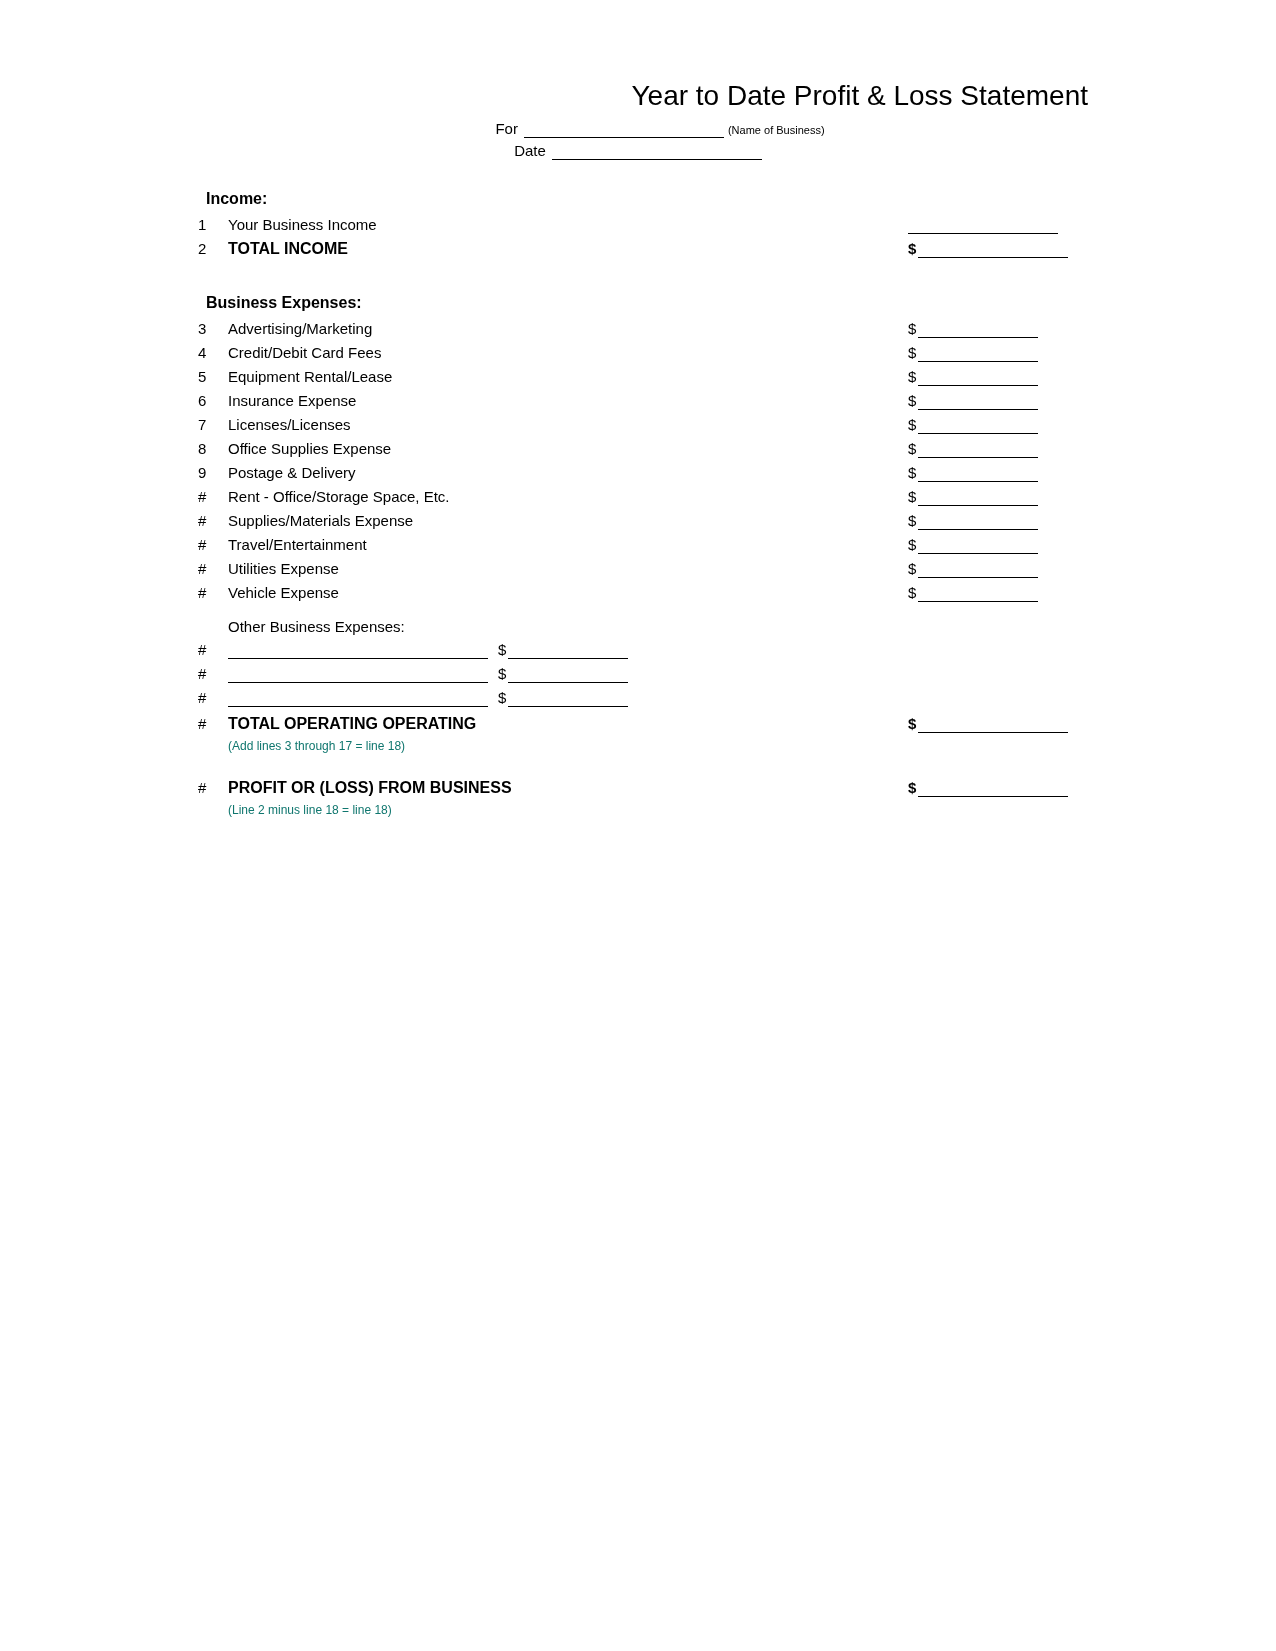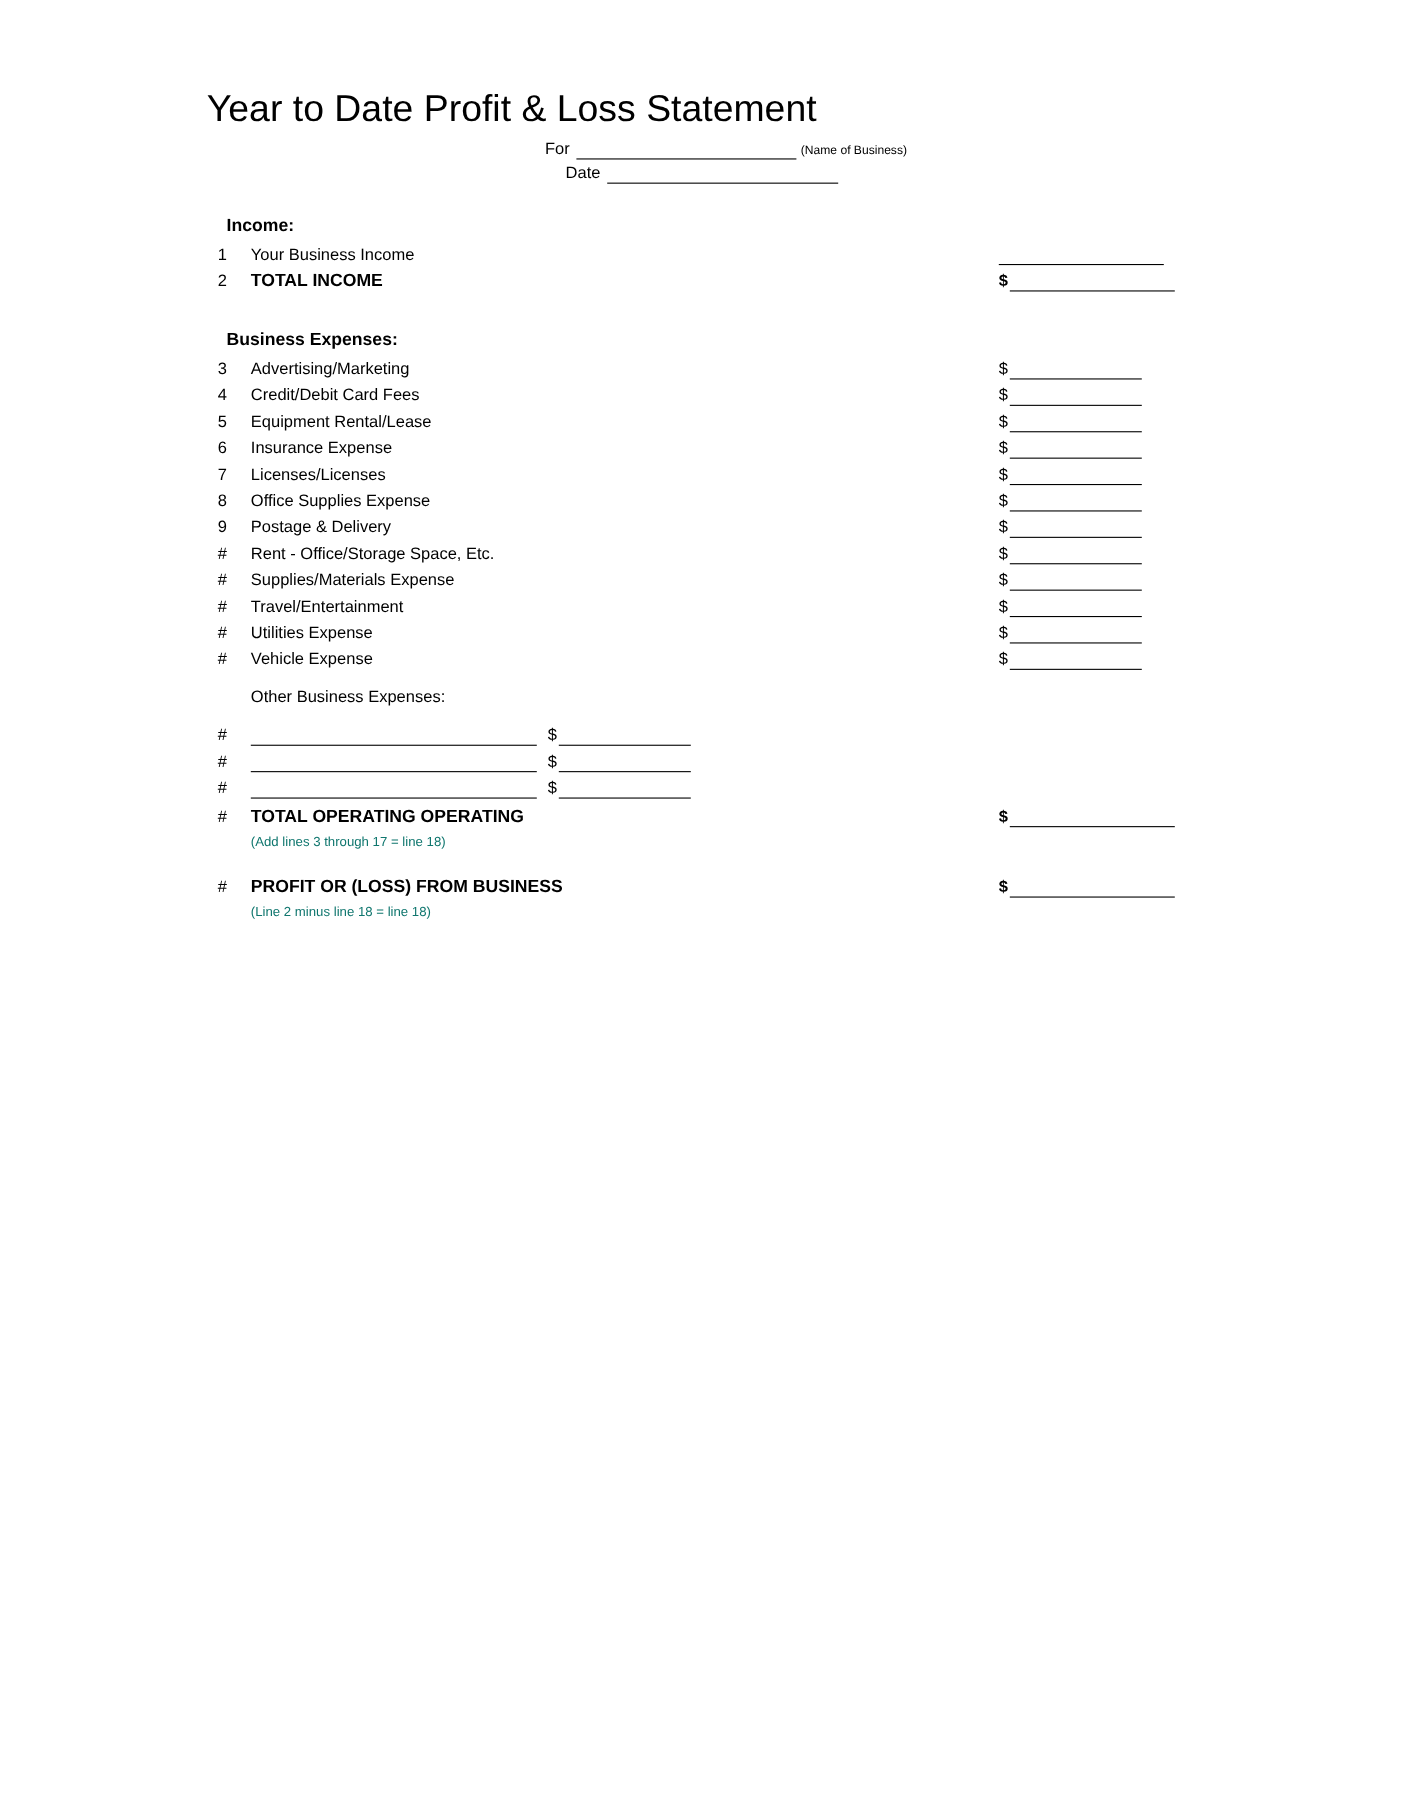--- a/index.html
+++ b/index.html
@@ -17,22 +17,22 @@
       min-height: 1651px;
       padding: 80px 100px;
     }
 
     .page-container {
       max-width: 900px;
       margin: 0 auto;
     }
 
     .main-title {
-      text-align: left;
-      font-size: 34px;
+      text-align: right;
+      font-size: 28px;
       font-weight: normal;
       margin-bottom: 8px;
       font-family: Arial, Helvetica, sans-serif;
     }
 
     .header-line {
       display: flex;
       align-items: baseline;
       justify-content: center;
       margin-bottom: 4px;
@@ -71,21 +71,21 @@
       font-weight: bold;
       font-size: 16px;
       margin-bottom: 8px;
       margin-top: 10px;
       margin-left: 18px;
     }
 
     .form-row {
       display: flex;
       align-items: flex-end;
-      margin-bottom: 18px;
+      margin-bottom: 6px;
       padding-left: 10px;
     }
 
     .row-number {
       width: 30px;
       min-width: 30px;
       font-size: 15px;
       color: #000;
     }
 

